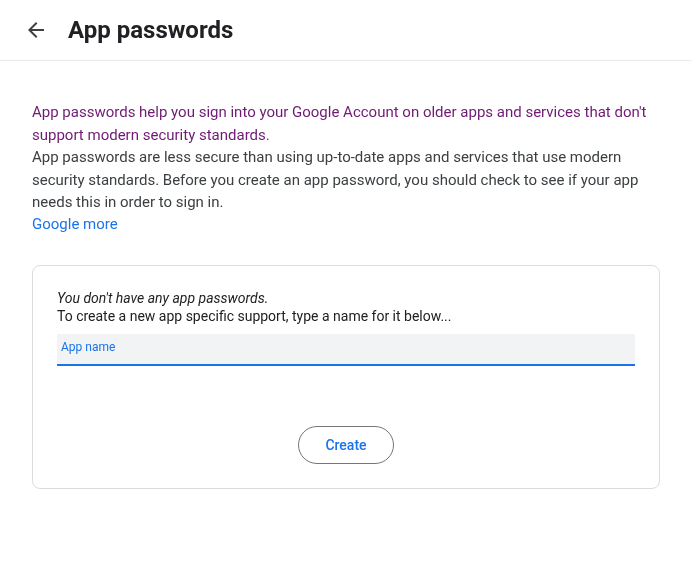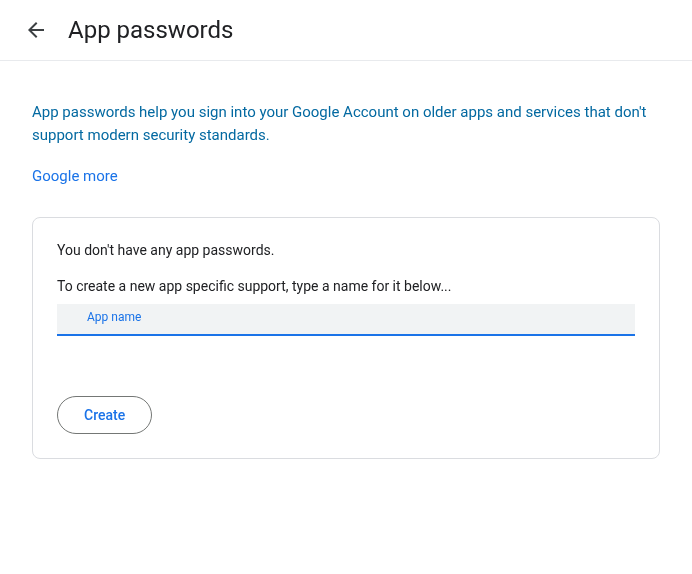--- a/index.html
+++ b/index.html
@@ -23,31 +23,30 @@
     .back-icon {
       width: 24px;
       height: 24px;
       cursor: pointer;
       display: flex;
       align-items: center;
       justify-content: center;
     }
     .page-title {
       font-size: 24px;
-      font-weight: 400;
+      font-weight: 700;
       color: #202124;
     }
     .content {
       padding: 40px 32px 24px 32px;
     }
     .intro-text {
       font-size: 15px;
       line-height: 1.5;
-      color: #0369a1;
-      margin-bottom: 20px;
+      color: #701a75;
     }
     .second-para {
       font-size: 15px;
       line-height: 1.5;
       color: #3c4043;
     }
     .learn-more {
       font-size: 15px;
       color: #1a73e8;
       text-decoration: none;
@@ -55,50 +54,51 @@
     }
     .card {
       margin-top: 32px;
       border: 1px solid #dadce0;
       border-radius: 8px;
       padding: 24px;
     }
     .no-passwords {
       font-size: 14px;
       color: #202124;
-      margin-bottom: 20px;
+      margin-bottom: 2px;
+      font-style: italic;
     }
     .instruction {
       font-size: 14px;
       color: #202124;
       margin-bottom: 10px;
     }
     .input-wrapper {
       background: #f1f3f4;
       border-bottom: 2px solid #1a73e8;
-      padding: 6px 14px 8px 30px;
+      padding: 6px 14px 8px 4px;
     }
     .input-label {
       font-size: 12px;
       color: #1a73e8;
       display: block;
       margin-bottom: 2px;
     }
     .text-input {
       background: transparent;
       border: none;
       outline: none;
       font-size: 15px;
       color: #202124;
       width: 100%;
       font-family: inherit;
     }
     .button-row {
       display: flex;
-      justify-content: flex-start;
+      justify-content: center;
       margin-top: 60px;
     }
     .create-button {
       background: #fff;
       border: 1px solid #747775;
       color: #1a73e8;
       font-size: 14px;
       font-weight: 500;
       padding: 10px 26px;
       border-radius: 24px;
@@ -113,20 +113,21 @@
   <div class="back-icon">
     <svg width="24" height="24" viewBox="0 0 24 24" fill="#3c4043">
       <path d="M20 11H7.83l5.59-5.59L12 4l-8 8 8 8 1.41-1.41L7.83 13H20v-2z"></path>
     </svg>
   </div>
   <h1 class="page-title">App passwords</h1>
 </div>
 
 <div class="content">
   <p class="intro-text">App passwords help you sign into your Google Account on older apps and services that don't support modern security standards.</p>
+  <p class="second-para">App passwords are less secure than using up-to-date apps and services that use modern security standards. Before you create an app password, you should check to see if your app needs this in order to sign in.</p>
   <a class="learn-more">Google more</a>
 
   <div class="card">
     <p class="no-passwords">You don't have any app passwords.</p>
     <p class="instruction">To create a new app specific support, type a name for it below...</p>
     <div class="input-wrapper">
       <label class="input-label">App name</label>
     </div>
     <div class="button-row">
       <button class="create-button">Create</button>

